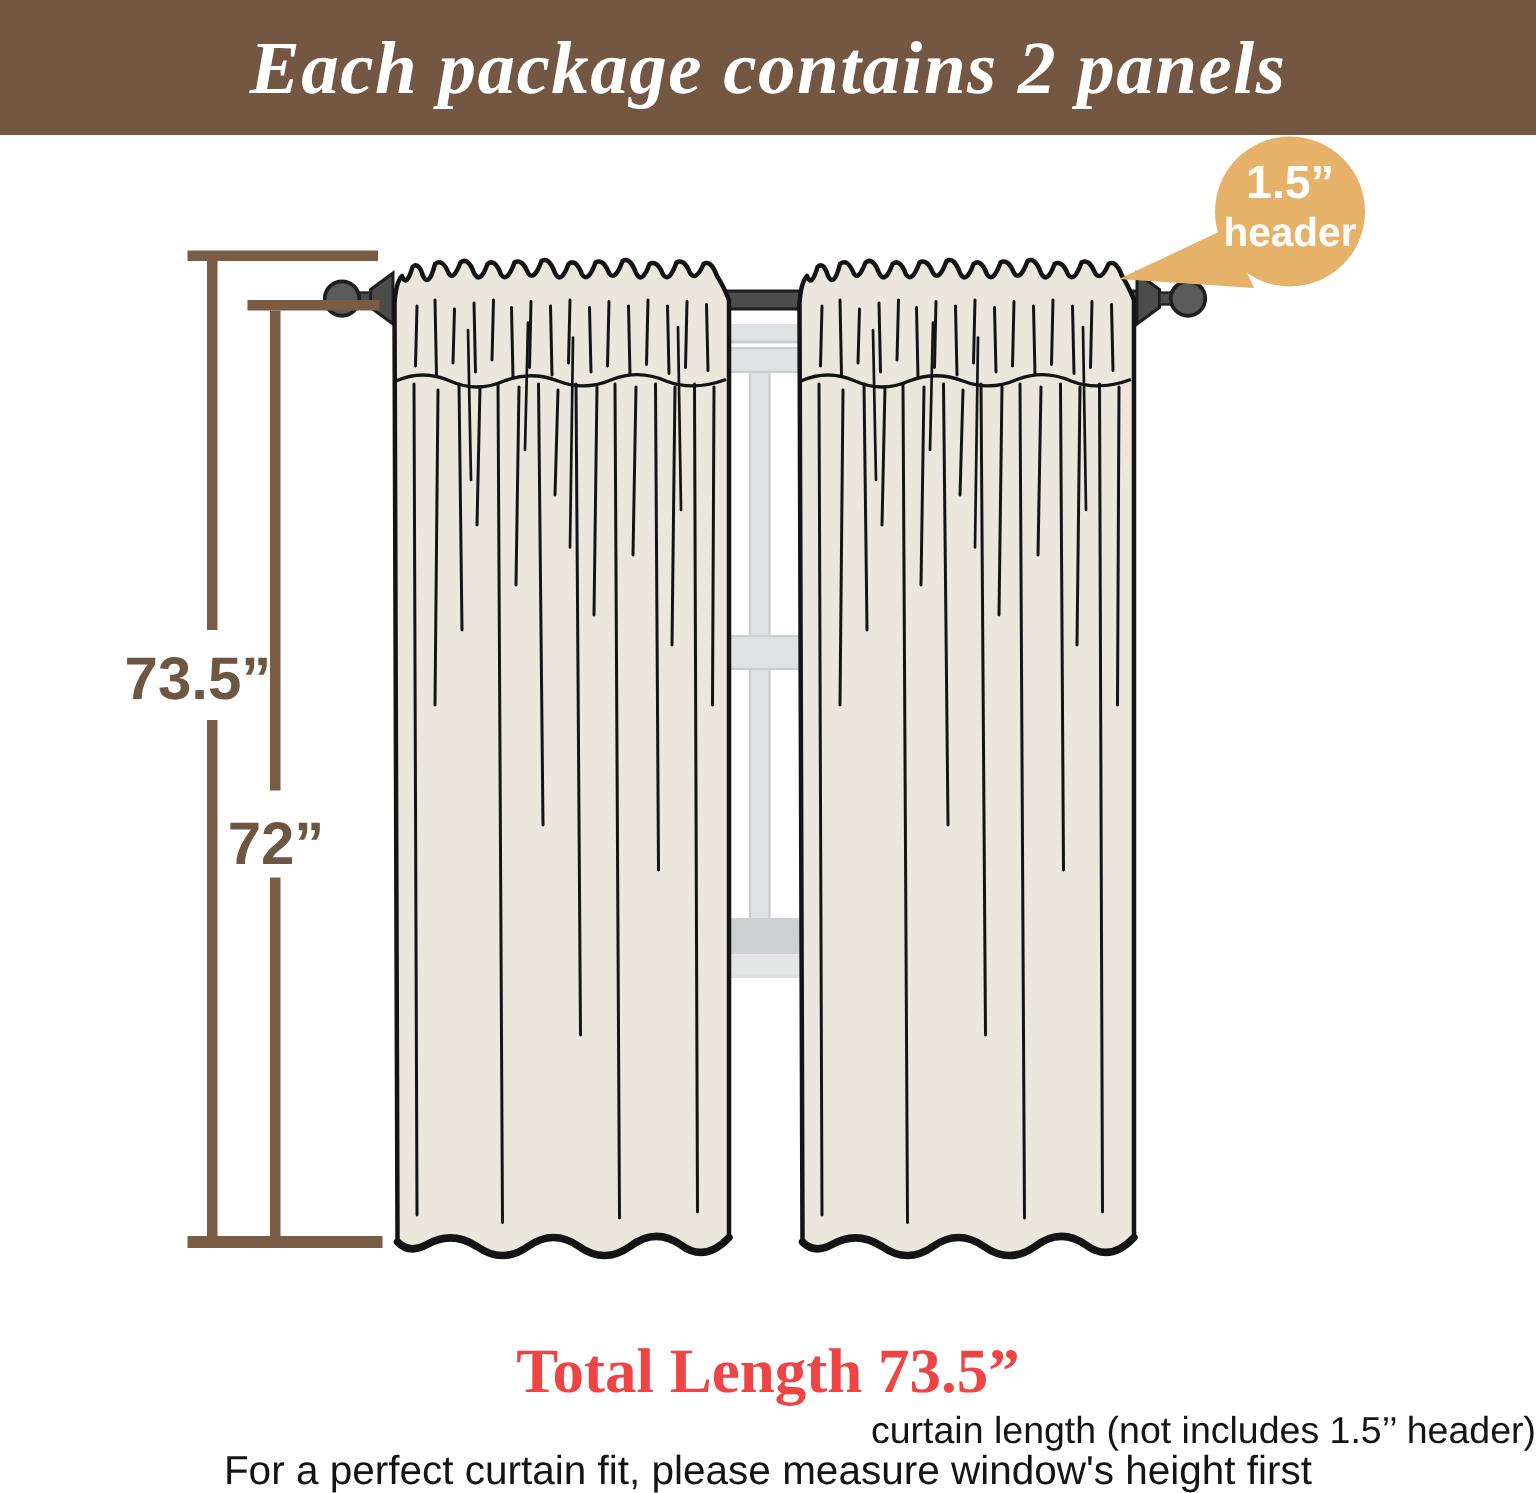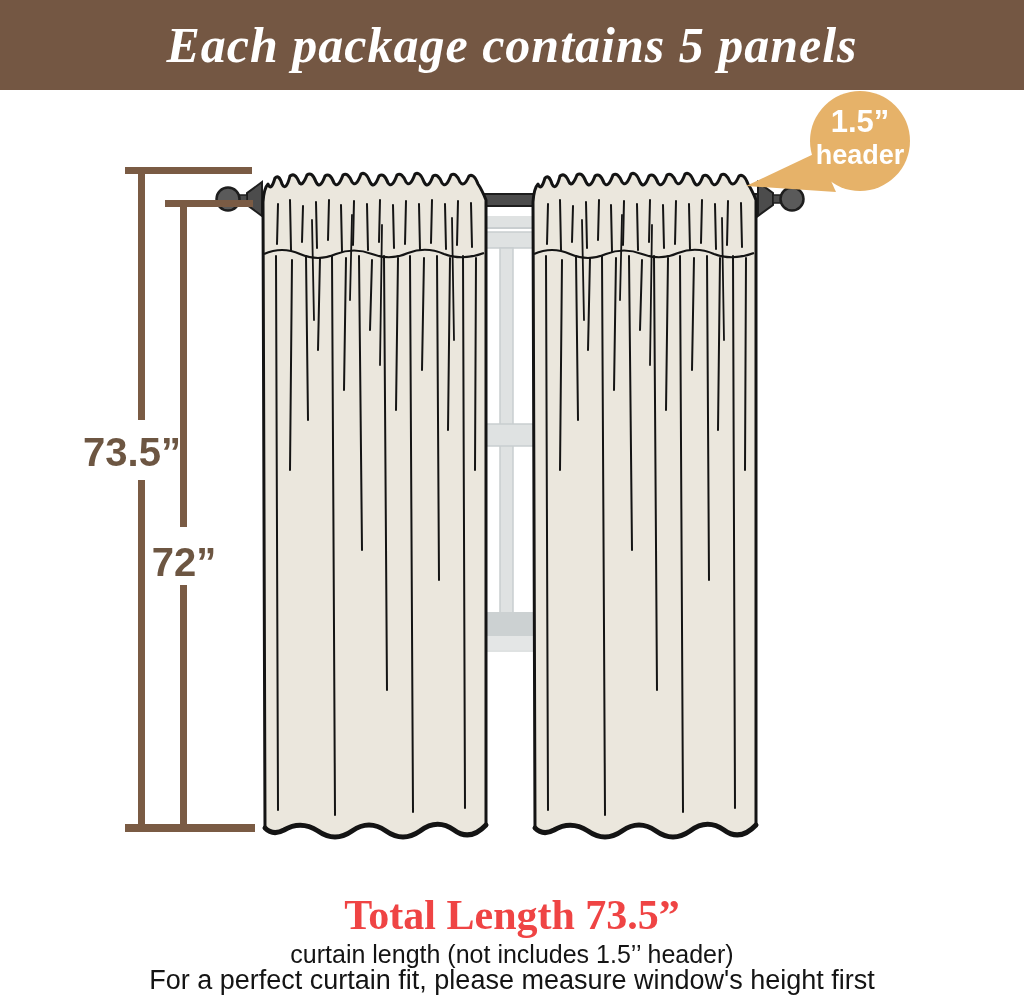--- a/index.html
+++ b/index.html
@@ -15,21 +15,21 @@
     font-family:"Liberation Serif",serif;font-style:italic;font-weight:bold;
     font-size:50px;color:#ffffff;letter-spacing:1px;white-space:nowrap;
   }
   .diagram{position:absolute;top:0;left:0;}
   .footer-title{
     position:absolute;top:892px;left:0;width:1024px;text-align:center;
     font-family:"Liberation Serif",serif;font-weight:bold;font-size:42px;
     color:#ef4444;line-height:1.1;
   }
   .footer-note1{
-    position:absolute;top:941px;left:0;width:1024px;text-align:center;
+    position:absolute;top:941px;left:0;width:1024px;text-align:right;
     font-size:25px;color:#141414;line-height:1.05;
   }
   .footer-note2{
     position:absolute;top:966px;left:0;width:1024px;text-align:center;
     font-size:27px;color:#141414;line-height:1.05;
   }
   .measure-label{
     font-family:"Liberation Sans",sans-serif;font-weight:bold;
     font-size:40px;fill:#6d5642;
   }
@@ -39,21 +39,21 @@
   }
   .callout-label{
     font-family:"Liberation Sans",sans-serif;font-weight:bold;
     font-size:27px;fill:#ffffff;
   }
 </style>
 </head>
 <body>
 
 <div class="banner">
-  <span class="banner-text">Each package contains 5 panels</span>
+  <span class="banner-text">Each package contains 2 panels</span>
 </div>
 
 <svg class="diagram" width="1024" height="995" viewBox="0 0 1024 995">
 
   <g>
     <rect x="468" y="216" width="82" height="436" fill="#dfe2e2"></rect>
     <rect x="477" y="228" width="64" height="392" fill="#ffffff" stroke="#c9ced0" stroke-width="2"></rect>
     <rect x="477" y="232" width="64" height="16" fill="#dfe2e2" stroke="#c9ced0" stroke-width="1.5"></rect>
     <rect x="500" y="248" width="13" height="366" fill="#dfe2e2" stroke="#c9ced0" stroke-width="1.5"></rect>
     <rect x="477" y="424" width="64" height="22" fill="#dfe2e2" stroke="#c9ced0" stroke-width="1.5"></rect>

